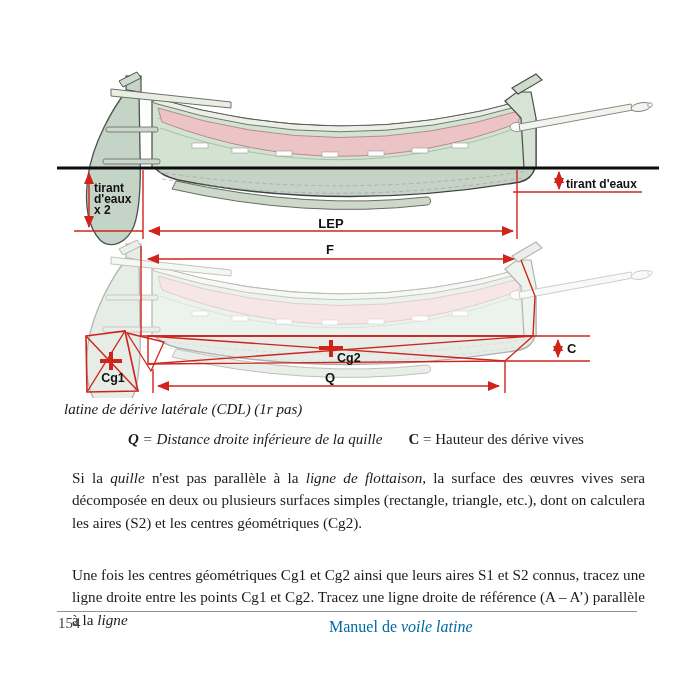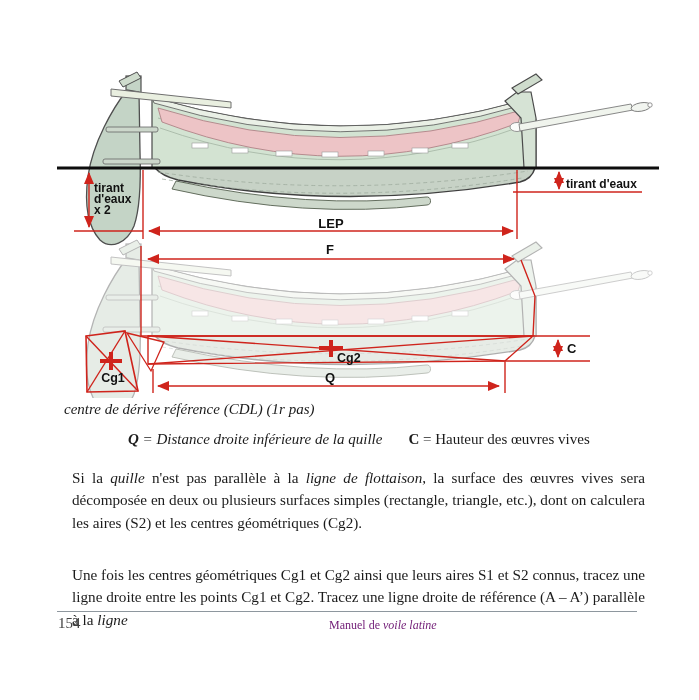--- a/index.html
+++ b/index.html
@@ -12,21 +12,21 @@
   .caption{left:64px;top:401px;font-style:italic;font-size:15px;}
   .formula{left:128px;top:431px;font-size:15px;white-space:pre;}
   .f-q{font-weight:bold;font-style:italic;}
   .f-it{font-style:italic;}
   .f-c{font-weight:bold;margin-left:26px;}
   .body-p{left:64px;width:573px;font-size:15.2px;line-height:22.4px;text-align:justify;margin:8px;}
   #p1{top:459px;}
   #p2{top:556px;}
   .footer-rule{left:57px;top:611px;width:580px;border-top:1.5px solid #8e979e;height:0;}
   .page-num{left:58px;top:615px;font-size:15px;color:#404040;}
-  .journal{left:329px;top:618px;font-size:12px;color:#701a75;}
+  .journal{left:329px;top:618px;font-size:16px;color:#0369a1;}
 </style>
 </head>
 <body>
 
 <svg class="abs" style="left:0;top:0" width="699" height="398" viewBox="0 0 699 398">
   <defs>
     <marker id="ah" markerWidth="12" markerHeight="10" refX="11" refY="5" orient="auto-start-reverse" markerUnits="userSpaceOnUse">
       <path d="M0,0 L12,5 L0,10 Z" fill="#cf241c"></path>
     </marker>
 
@@ -128,23 +128,23 @@
       </g>
     </g>
     <text x="330" y="254" font-size="13" text-anchor="middle">F</text>
     <text x="330" y="382" font-size="13" text-anchor="middle">Q</text>
     <text x="567" y="353" font-size="13">C</text>
     <text x="113" y="382" font-size="12.5" text-anchor="middle">Cg1</text>
     <text x="337" y="362" font-size="12.5">Cg2</text>
   </g>
 </svg>
 
-<div class="caption abs">centre de dérive référence (CDL) (1r pas)</div>
+<div class="caption abs">latine de dérive latérale (CDL) (1r pas)</div>
 
-<div class="formula abs"><span class="f-q">Q</span><span class="f-it"> = Distance droite inférieure de la quille</span><span class="f-c">C</span><span> = Hauteur des œuvres vives</span></div>
+<div class="formula abs"><span class="f-q">Q</span><span class="f-it"> = Distance droite inférieure de la quille</span><span class="f-c">C</span><span> = Hauteur des dérive vives</span></div>
 
 <p id="p1" class="body-p abs"><span>Si la </span><i>quille</i><span> n'est pas parallèle à la </span><i>ligne de flottaison</i><span>, la surface des œuvres vives sera décomposée en deux ou plusieurs surfaces simples (rectangle, triangle, etc.), dont on calculera les aires (S2) et les centres géométriques (Cg2).</span></p>
 
 <p id="p2" class="body-p abs"><span>Une fois les centres géométriques Cg1 et Cg2 ainsi que leurs aires S1 et S2 connus, tracez une ligne droite entre les points Cg1 et Cg2. Tracez une ligne droite de référence (A – A’) parallèle à la </span><i>ligne</i></p>
 
 <div class="footer-rule abs"></div>
 <div class="page-num abs">154</div>
 <div class="journal abs"><span>Manuel de </span><i>voile latine</i></div>
 
 </body></html>

